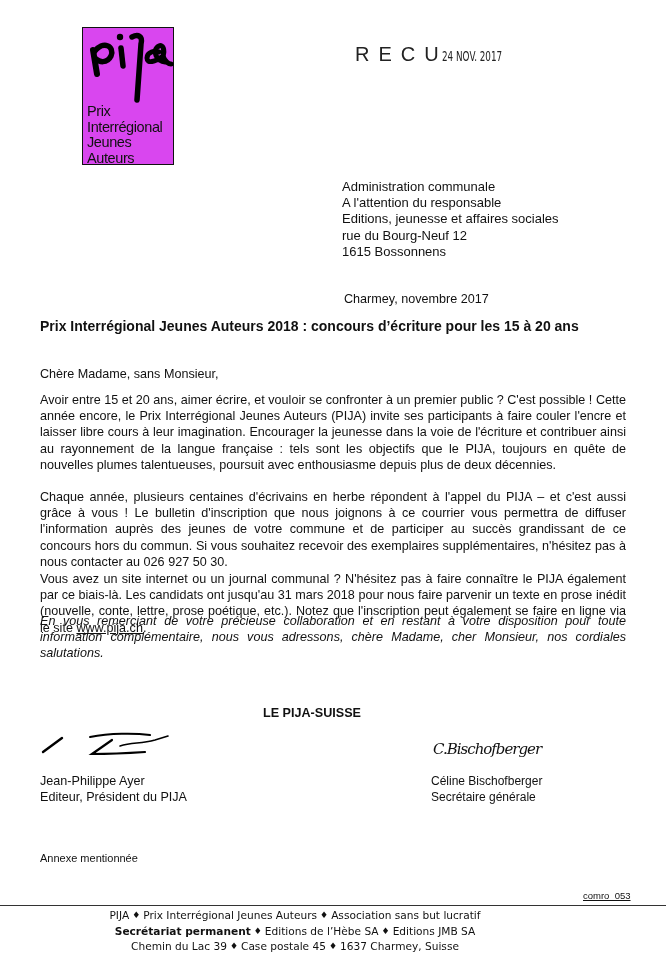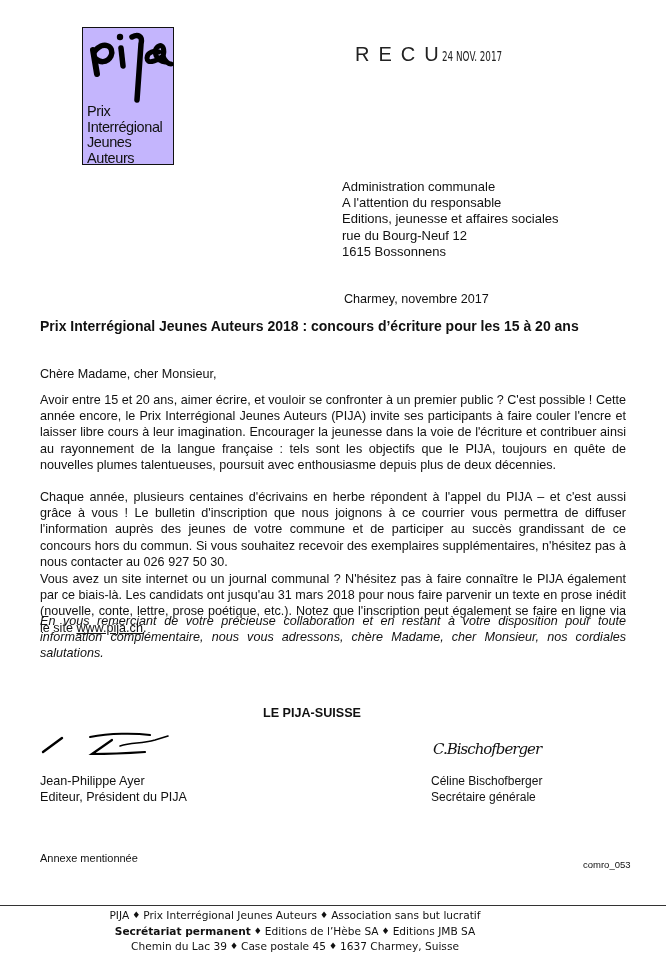--- a/index.html
+++ b/index.html
@@ -1,21 +1,21 @@
 <!DOCTYPE html>
 <html><head>
 <meta charset="utf-8">
 <style>
   html, body { margin:0; padding:0; background:#ffffff; }
   body { width:666px; height:977px; position:relative; overflow:hidden;
          font-family:"Liberation Sans", sans-serif; color:#111; }
   .abs { position:absolute; }
 
   
-  #logo { left:82px; top:27px; width:92px; height:138px; border:1.5px solid #111; box-sizing:border-box; background:#c4b5fd; }
+  #logo { left:82px; top:27px; width:92px; height:138px; border:1.5px solid #111; box-sizing:border-box; background:#d946ef; }
   #logo svg.mark { position:absolute; left:2px; top:-6px; width:88px; height:78px; overflow:visible; }
   #logo .lines { position:absolute; left:4px; top:76px; font-size:14.5px; line-height:15.5px; letter-spacing:-0.4px; color:#111; }
 
   
   #stamp { left:355px; top:43px; font-size:20px; letter-spacing:9px; color:#222; font-family:"Liberation Sans", sans-serif; font-weight:normal; }
   #stamp .date { font-size:14px; letter-spacing:0px; font-family:"DejaVu Sans Condensed","DejaVu Sans", sans-serif; transform:scaleX(0.7); display:inline-block; transform-origin:left; margin-left:-6px; }
 
   
   #address { left:342px; top:179px; font-size:13px; line-height:16.2px; }
   #place-date { left:344px; top:292px; font-size:12.6px; }
@@ -32,21 +32,21 @@
 
   #org-sign { left:263px; top:706px; font-size:12.6px; font-weight:bold; }
 
   #sig1 { left:40px; top:728px; width:140px; height:40px; }
   #sig2 { left:433px; top:740px; font-family:"DejaVu Serif", serif; font-style:italic; font-size:15px; letter-spacing:-1px; color:#111; }
 
   #signer1 { left:40px; top:773px; font-size:12.6px; line-height:16.2px; }
   #signer2 { left:431px; top:773px; font-size:12px; line-height:16.2px; }
 
   #annex { left:40px; top:852px; font-size:11px; }
-  #ref { left:583px; top:859px; font-size:9.5px; }
+  #ref { left:583px; top:890px; font-size:9.5px;text-decoration:underline; }
 
   #rule { left:0px; top:905px; width:666px; height:0; border-top:1.6px solid #333; }
 
   #footer { left:0; top:908px; width:590px; text-align:center; font-family:"DejaVu Sans", sans-serif; font-size:10.6px; line-height:14.7px; color:#111; }
   #footer b { font-weight:bold; }
   .diamond { display:inline-block; font-size:9px; margin:0 3px; position:relative; top:-1px; }
 </style>
 </head>
 <body>
 
@@ -80,21 +80,21 @@
   <div>Administration communale</div>
   <div>A l'attention du responsable</div>
   <div>Editions, jeunesse et affaires sociales</div>
   <div>rue du Bourg-Neuf 12</div>
   <div>1615 Bossonnens</div>
 </div>
 
 <div id="place-date" class="abs">Charmey, novembre 2017</div>
 <div id="subject" class="abs">Prix Interrégional Jeunes Auteurs 2018 : concours d’écriture pour les 15 à 20 ans</div>
 
-<div id="salutation" class="abs">Chère Madame, cher Monsieur,</div>
+<div id="salutation" class="abs">Chère Madame, sans Monsieur,</div>
 
 <div id="para1" class="abs body-text">
   <span>Avoir </span><b>entre 15 et 20 ans</b><span>, aimer écrire, et vouloir se confronter à un premier public ? C'est possible ! Cette année encore, le Prix Interrégional Jeunes Auteurs (PIJA) invite ses participants à faire couler l'encre et laisser libre cours à leur imagination. Encourager la jeunesse dans la voie de l'écriture et contribuer ainsi au rayonnement de la langue française : tels sont les objectifs que le PIJA, toujours en quête de nouvelles plumes talentueuses, poursuit avec enthousiasme depuis plus de deux décennies.</span>
 </div>
 
 <div id="para2" class="abs body-text">Chaque année, plusieurs centaines d'écrivains en herbe répondent à l'appel du PIJA – et c'est aussi grâce à vous ! Le bulletin d'inscription que nous joignons à ce courrier vous permettra de diffuser l'information auprès des jeunes de votre commune et de participer au succès grandissant de ce concours hors du commun. Si vous souhaitez recevoir des exemplaires supplémentaires, n'hésitez pas à nous contacter au 026 927 50 30.</div>
 
 <div id="para3" class="abs body-text">
   <span>Vous avez un site internet ou un journal communal ? N'hésitez pas à faire connaître le PIJA également par ce biais-là. Les candidats ont jusqu'au </span><b>31 mars 2018</b><span> pour nous faire parvenir un </span><b>texte en prose</b><span> inédit (nouvelle, conte, lettre, prose poétique, etc.). Notez que l'inscription peut également se faire en ligne via le site </span><b><u>www.pija.ch</u></b><span>.</span>
 </div>

